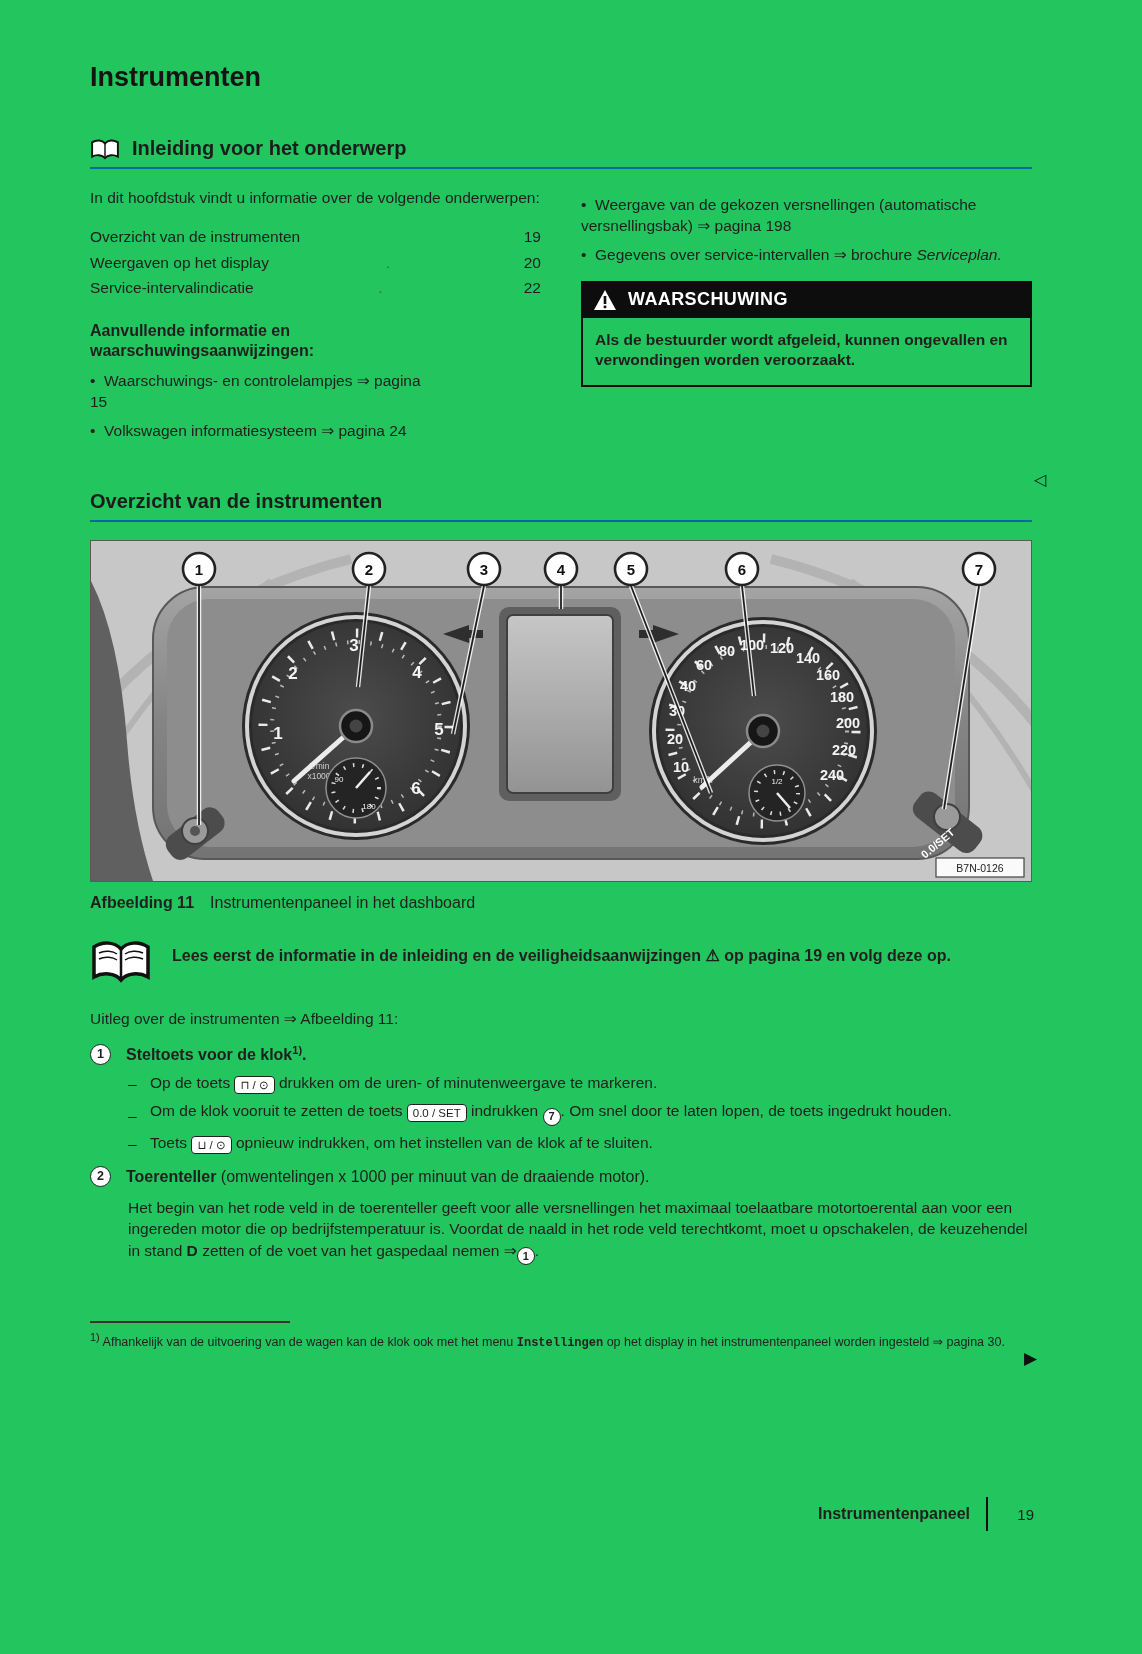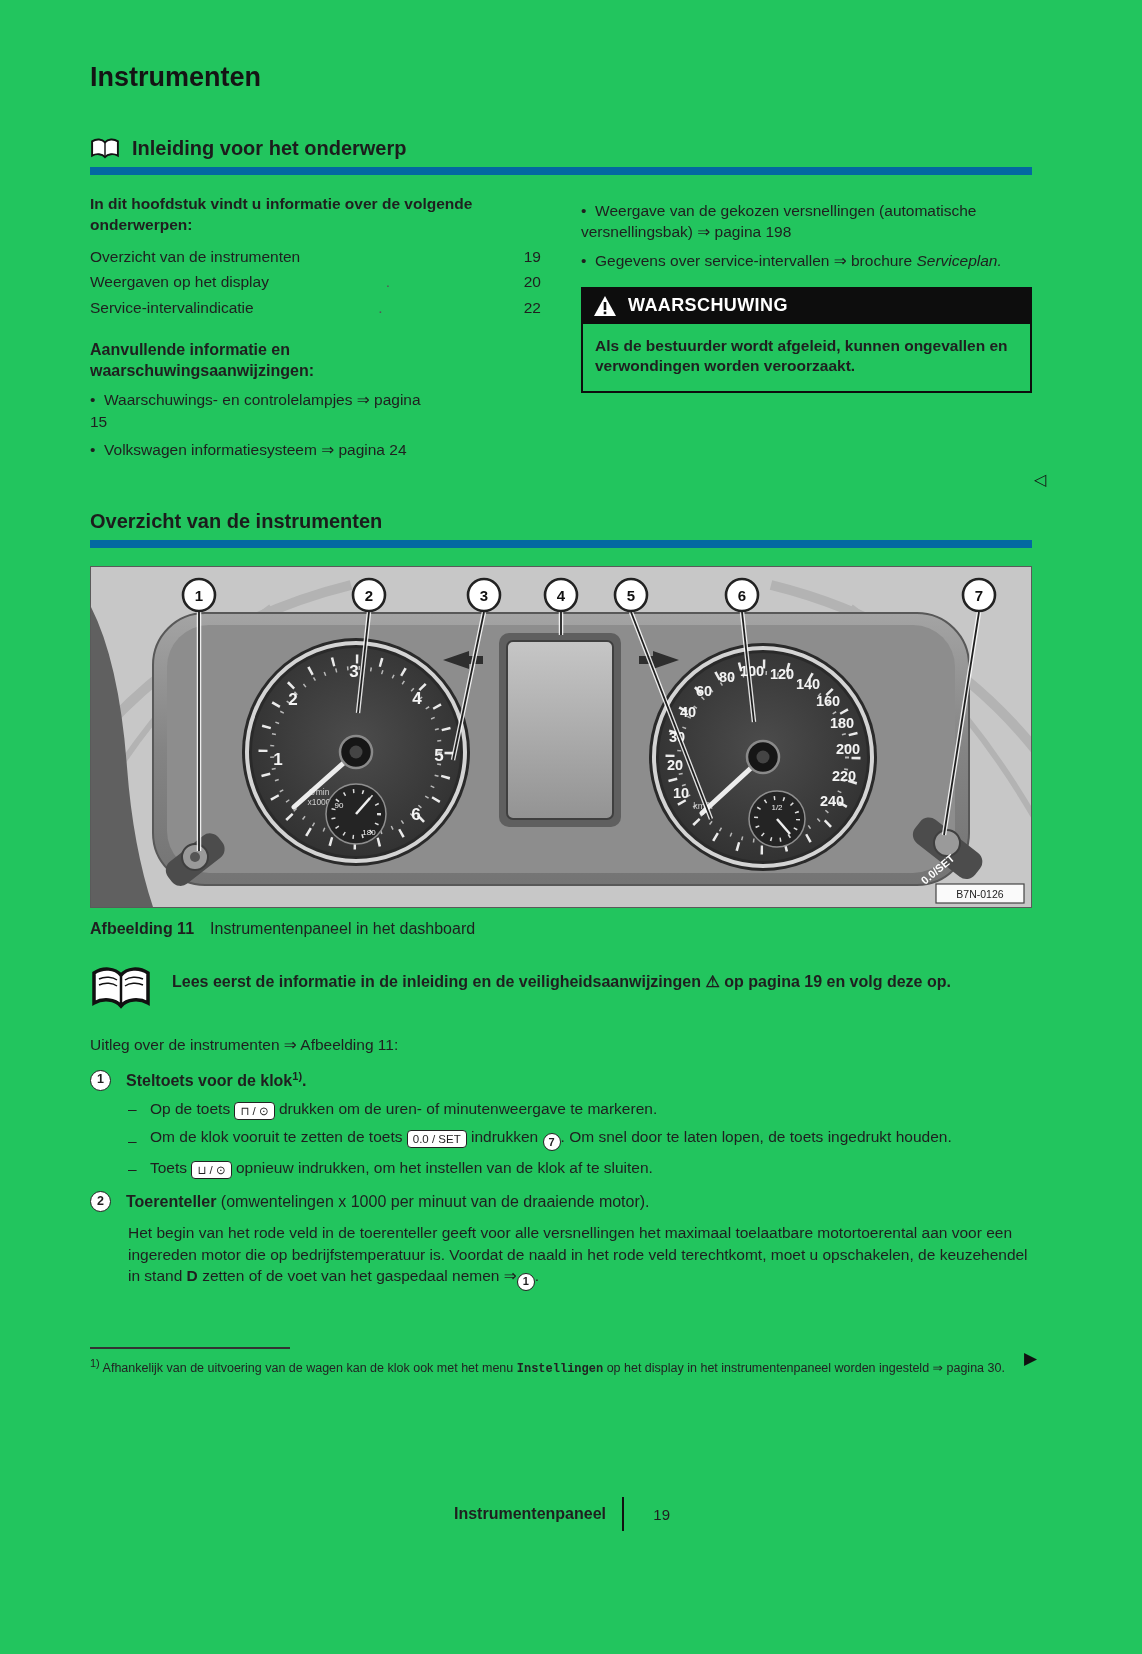--- a/index.html
+++ b/index.html
@@ -2,26 +2,26 @@
 <html><head>
 <meta charset="utf-8">
 <style>
   html,body{margin:0;padding:0;background:#e9e9e9;}
   .page{
     position:relative;width:1142px;height:1654px;margin:0 auto;background:#22c55e;
     font-family:"Liberation Sans",sans-serif;color:#1f1f1f;box-sizing:border-box;
     padding:62px 110px 0 90px;overflow:hidden;
   }
   h1.title{font-size:27px;font-weight:bold;color:#141414;margin:0 0 44px 0;}
-  .section-head{display:flex;align-items:center;gap:12px;border-bottom:8px solid #0369a1;padding-bottom:7px;margin-bottom:18px;}
+  .section-head{display:flex;align-items:flex-end;gap:12px;border-bottom:2px solid #0369a1;padding-bottom:7px;margin-bottom:18px;}
   .section-head h2{font-size:20px;font-weight:bold;margin:0;color:#1c1c1c;}
   .section-head.no-icon{margin-top:42px;}
   .cols{display:flex;gap:40px;}
   .col{flex:1;font-size:15.5px;line-height:1.38;}
-  .lead{margin:0 0 10px 0;font-weight:bold;}
+  .lead{margin:0 0 18px 0;}
   .toc-row{display:flex;align-items:baseline;margin:4px 0;}
   .toc-label{flex:none;}
   .toc-leader{flex:1;text-align:center;color:#555;}
   .toc-page{flex:none;width:34px;text-align:right;}
   .sub-head{font-weight:bold;font-size:16px;margin:22px 0 8px 0;max-width:330px;line-height:1.3;}
   .bullet{margin:7px 0;}
   .bullet::before{content:"•\00a0\00a0";}
   .w-narrow{max-width:345px;}
   .italic{font-style:italic;}
   .warning-box{margin-top:16px;}
@@ -45,21 +45,21 @@
   .dash-row{display:flex;gap:10px;margin:6px 0;align-items:flex-end;}
   .dash-row::before{content:"–";flex:none;width:12px;}
   .btn-key{display:inline-block;border:1.2px solid #222;border-radius:4px;padding:0 5px;font-size:11.5px;line-height:16px;vertical-align:-1px;white-space:nowrap;background:#fff;}
   .item-para{margin:9px 0 0 38px;}
   .bold{font-weight:bold;}
   .mark-left{position:absolute;left:1034px;top:470px;font-size:16px;color:#111;}
   .mark-right{position:absolute;left:1024px;top:1348px;font-size:17px;color:#111;}
   .fn-rule{width:200px;border-top:2px solid #333;margin-top:56px;margin-bottom:10px;}
   .footnote{font-size:12.5px;line-height:1.55;color:#222;}
   .mono{font-family:"Liberation Mono",monospace;font-weight:bold;font-size:12px;}
-  .footer{position:absolute;top:1497px;left:90px;right:108px;display:flex;justify-content:center;align-items:center;gap:16px;}
+  .footer{position:absolute;top:1497px;left:90px;right:108px;display:flex;justify-content:flex-end;align-items:center;gap:16px;}
   .f-label{font-weight:bold;font-size:16px;}
   .f-bar{width:0;height:34px;border-left:2px solid #111;}
   .f-page{font-size:15px;width:30px;text-align:right;}
   svg text{font-family:"Liberation Sans",sans-serif;}
 </style>
 </head>
 <body>
 
 <div class="page">
 

